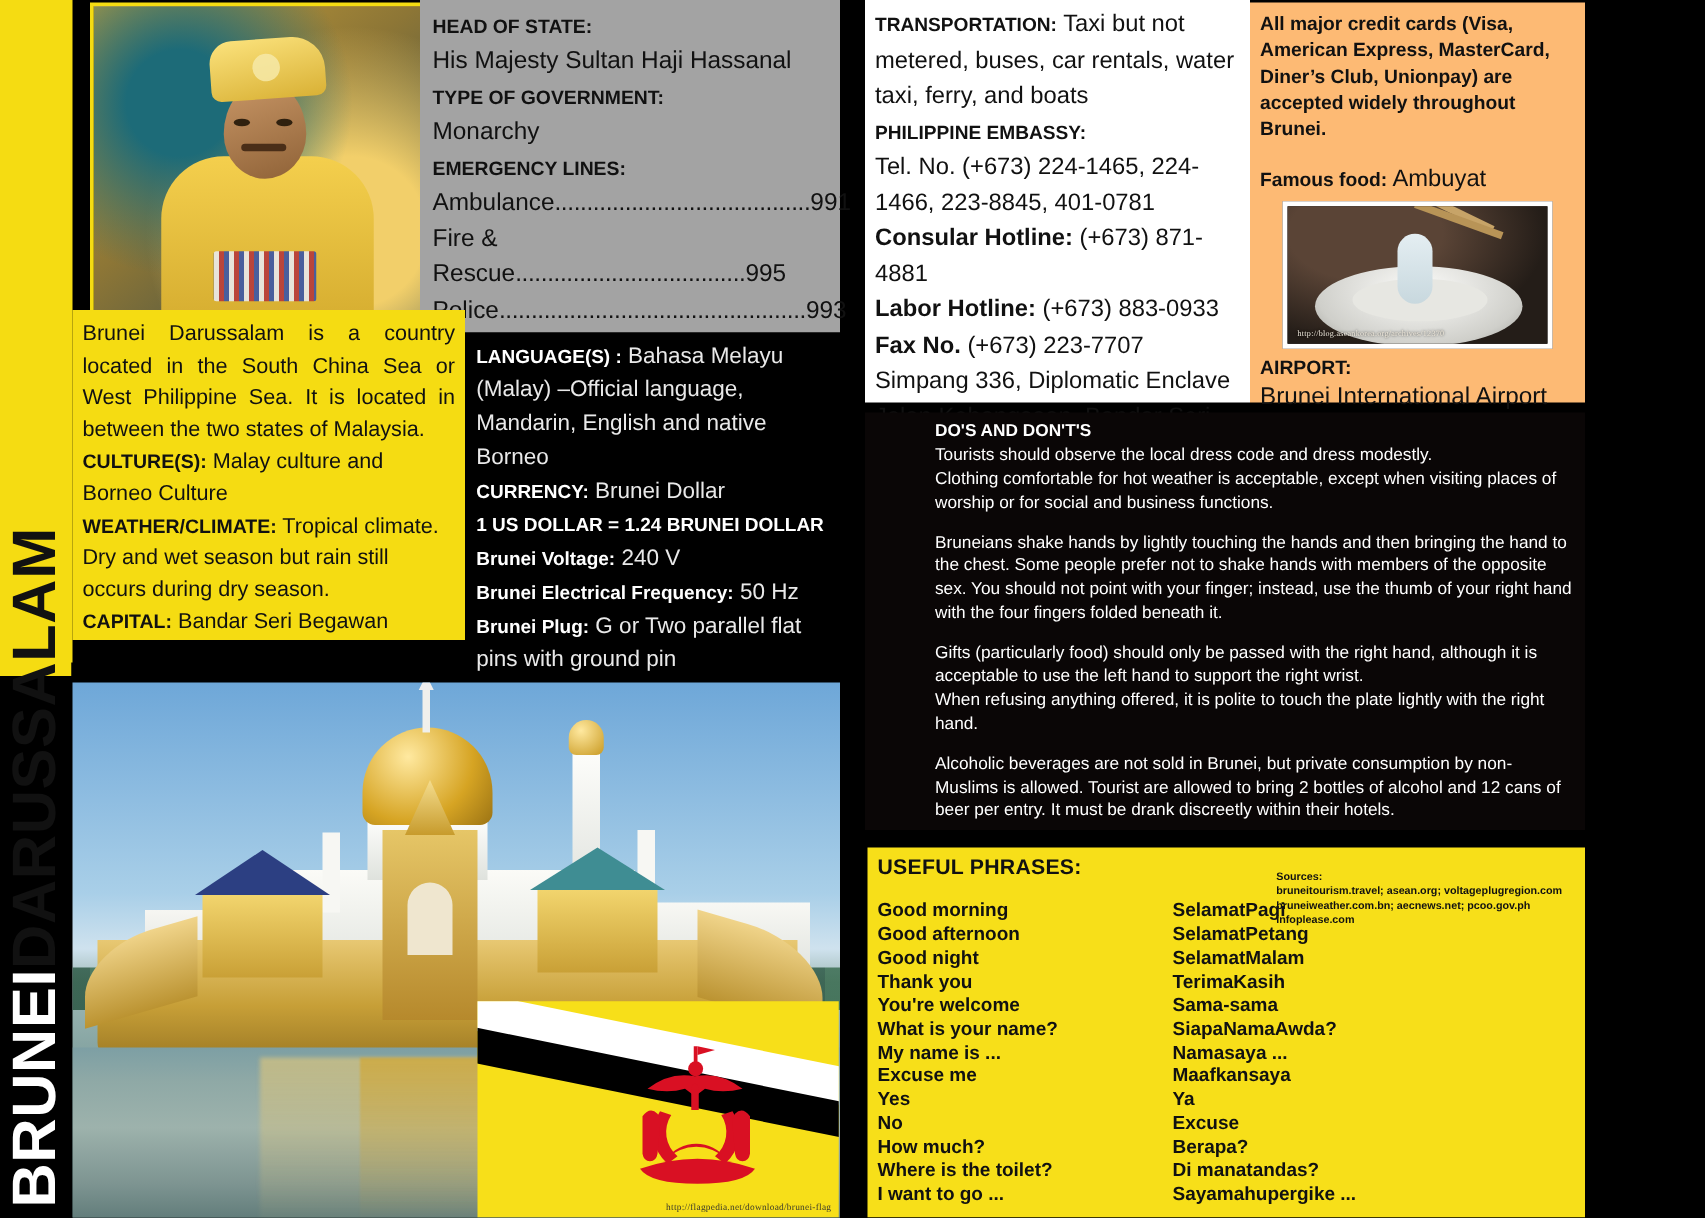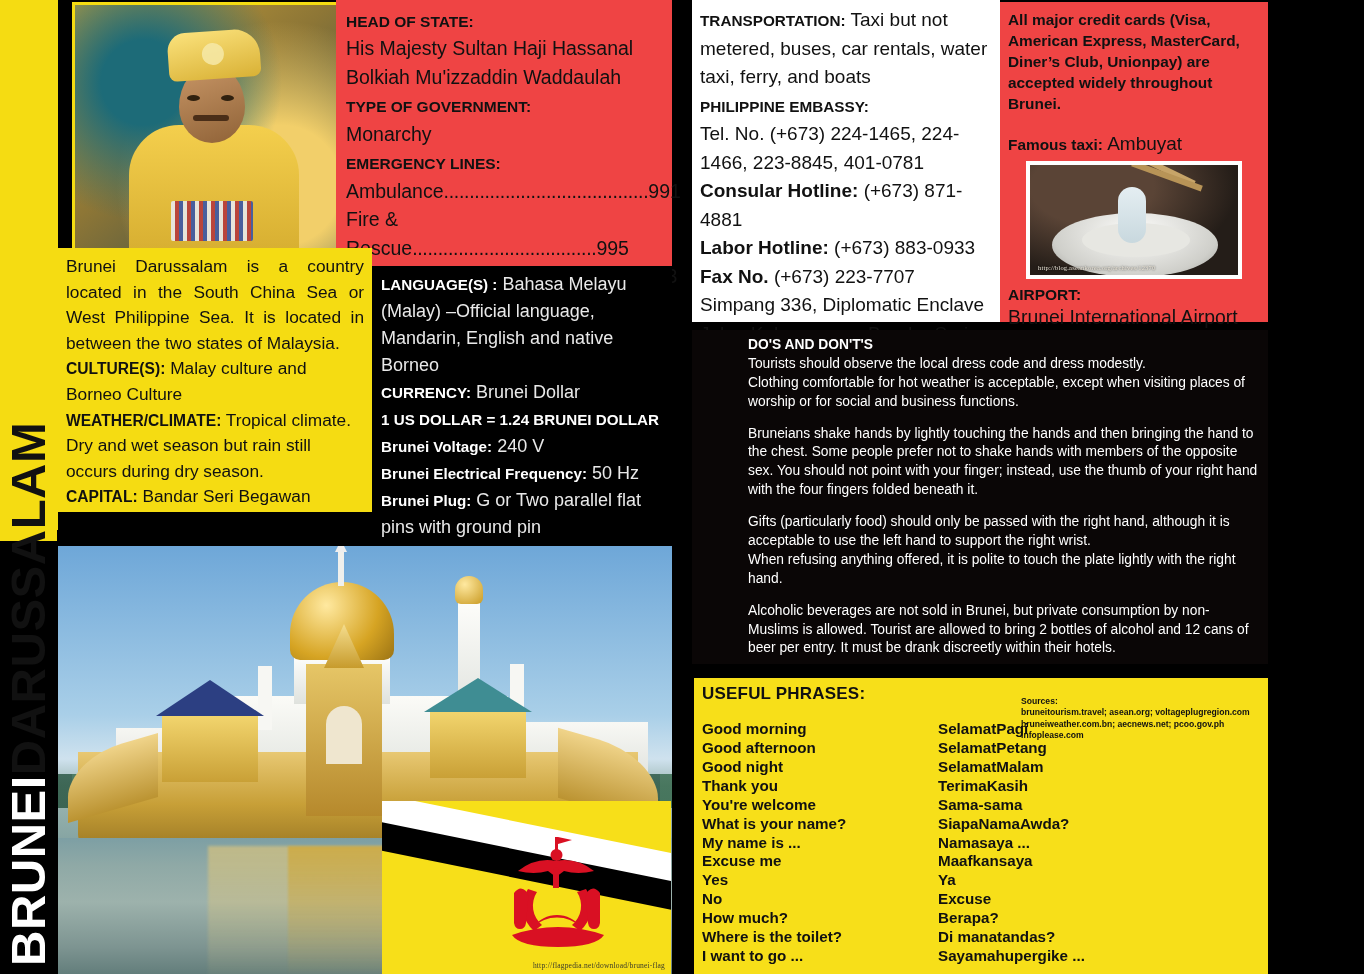--- a/index.html
+++ b/index.html
@@ -99,37 +99,37 @@
      background:repeating-linear-gradient(90deg,#1d4b35 0 14px,#2c6142 14px 28px);opacity:.75;}
 
   #flag{left:382px;top:801px;width:289px;height:173px;background:#F7DF19;overflow:hidden;}
   .fl-wht{position:absolute;left:-16px;top:-10px;width:340px;height:30px;background:#fff;
      transform:rotate(11.5deg);transform-origin:left top;}
   .fl-blk{position:absolute;left:-16px;top:18px;width:340px;height:28px;background:#000;
      transform:rotate(11.5deg);transform-origin:left top;}
   .fl-crest{position:absolute;left:116px;top:30px;width:120px;height:124px;color:#D91023;}
 
   
-  #head-state{left:336px;top:0;width:336px;height:266px;background:#ef4444;color:#111;
+  #head-state{left:336px;top:0;width:336px;height:266px;background:#a3a3a3;color:#111;
      padding:6px 10px;font-size:19.5px;line-height:1.46;}
   #head-state b{font-weight:bold;font-size:15.5px;}
   .dots{letter-spacing:-.3px;}
 
   #lang-box{left:372px;top:266px;width:300px;height:268px;background:#000;color:#e9e9e9;
      padding:5px 9px;font-size:18px;line-height:1.5;}
   #lang-box b{color:#fff;font-weight:bold;font-size:15.2px;}
   #lang-box .big{font-size:18px;}
 
   
   #transport{left:692px;top:0;width:308px;height:322px;background:#fff;color:#111;
      padding:6px 8px;font-size:19px;line-height:1.5;}
   #transport b{font-weight:bold;font-size:15.3px;}
   #transport .bb{font-weight:bold;font-size:19px;}
 
-  #cards-box{left:1000px;top:2px;width:268px;height:320px;background:#ef4444;color:#111;
+  #cards-box{left:1000px;top:2px;width:268px;height:320px;background:#fdba74;color:#111;
      padding:8px 8px 4px 8px;}
   #cards-box .cc{font-weight:bold;font-size:15.4px;line-height:1.36;}
   #cards-box .ff{font-size:19px;margin-top:18px;}
   #cards-box .ff b{font-weight:bold;font-size:15.4px;}
   #food-photo{position:relative;margin:6px auto 0 auto;width:208px;height:110px;border:4px solid #fff;
      overflow:hidden;background:#2b2724;}
   .fd{position:absolute;}
   .fd-bg{left:0;top:0;width:100%;height:100%;
      background:radial-gradient(ellipse at 30% 20%,#5a4436 0 30%,#241d18 70%),
                 linear-gradient(180deg,#2e241c,#120e0b);}
@@ -180,21 +180,20 @@
     <div class="photo-fig ph-eye1"></div>
     <div class="photo-fig ph-eye2"></div>
     <div class="photo-fig ph-mouth"></div>
     <div class="photo-fig ph-medals"></div>
     <div class="credit" style="left:50px;bottom:4px;">http://www.bmnewsnetwork.org/v3/country.php?m=MTc=</div>
   </div>
 
   <div class="abs" id="head-state">
     <div><b>HEAD OF STATE:</b></div>
     <div>His Majesty Sultan Haji Hassanal</div>
-    <div>Bolkiah Mu'izzaddin Waddaulah</div>
     <div><b>TYPE OF GOVERNMENT:</b></div>
     <div>Monarchy</div>
     <div><b>EMERGENCY LINES:</b></div>
     <div>
       <span>Ambulance</span><span class="dots">........................................</span><span>991</span>
     </div>
     <div>
       <span>Fire &amp; Rescue</span><span class="dots">....................................</span><span>995</span>
     </div>
     <div>
@@ -271,21 +270,21 @@
     <div><b>PHILIPPINE EMBASSY:</b></div>
     <div>Tel. No. (+673) 224-1465, 224-1466, 223-8845, 401-0781</div>
     <div><span class="bb">Consular Hotline:</span> <span>(+673) 871-4881</span></div>
     <div><span class="bb">Labor Hotline:</span> <span>(+673) 883-0933</span></div>
     <div><span class="bb">Fax No.</span> <span>(+673) 223-7707</span></div>
     <div>Simpang 336, Diplomatic Enclave Jalan Kebangsaan, Bandar Seri Begawan</div>
   </div>
 
   <div class="abs" id="cards-box">
     <div class="cc">All major credit cards (Visa, American Express, MasterCard, Diner’s Club, Unionpay) are accepted widely throughout Brunei.</div>
-    <div class="ff"><b>Famous taxi:</b> <span>Ambuyat</span></div>
+    <div class="ff"><b>Famous food:</b> <span>Ambuyat</span></div>
     <div id="food-photo">
       <div class="fd fd-bg"></div>
       <div class="fd fd-bowl"></div>
       <div class="fd fd-inner"></div>
       <div class="fd fd-goo"></div>
       <div class="fd fd-stick1"></div>
       <div class="fd fd-stick2"></div>
       <div class="credit" style="left:8px;bottom:4px;font-size:6.5px;">http://blog.aseankorea.org/archives/12370</div>
     </div>
     <div class="air"><b>AIRPORT:</b><span>Brunei International Airport</span></div>

